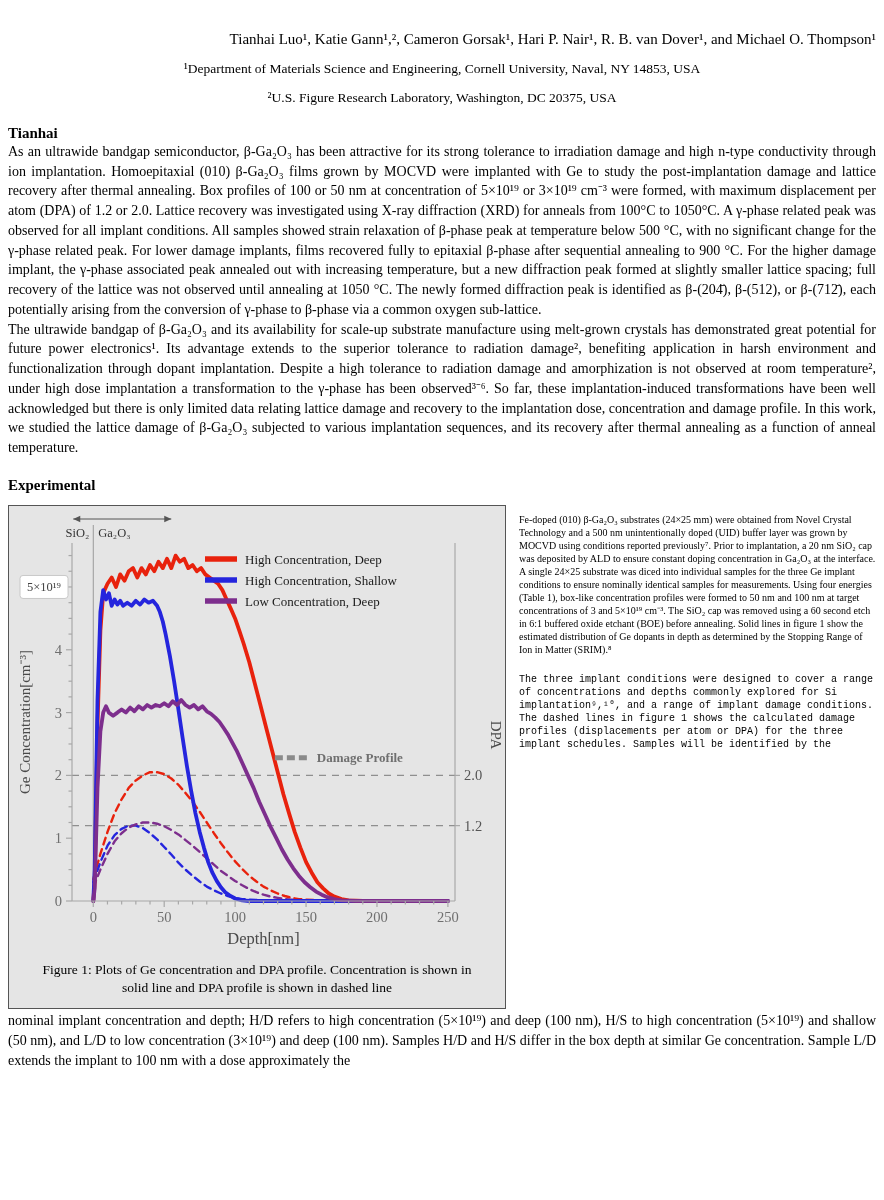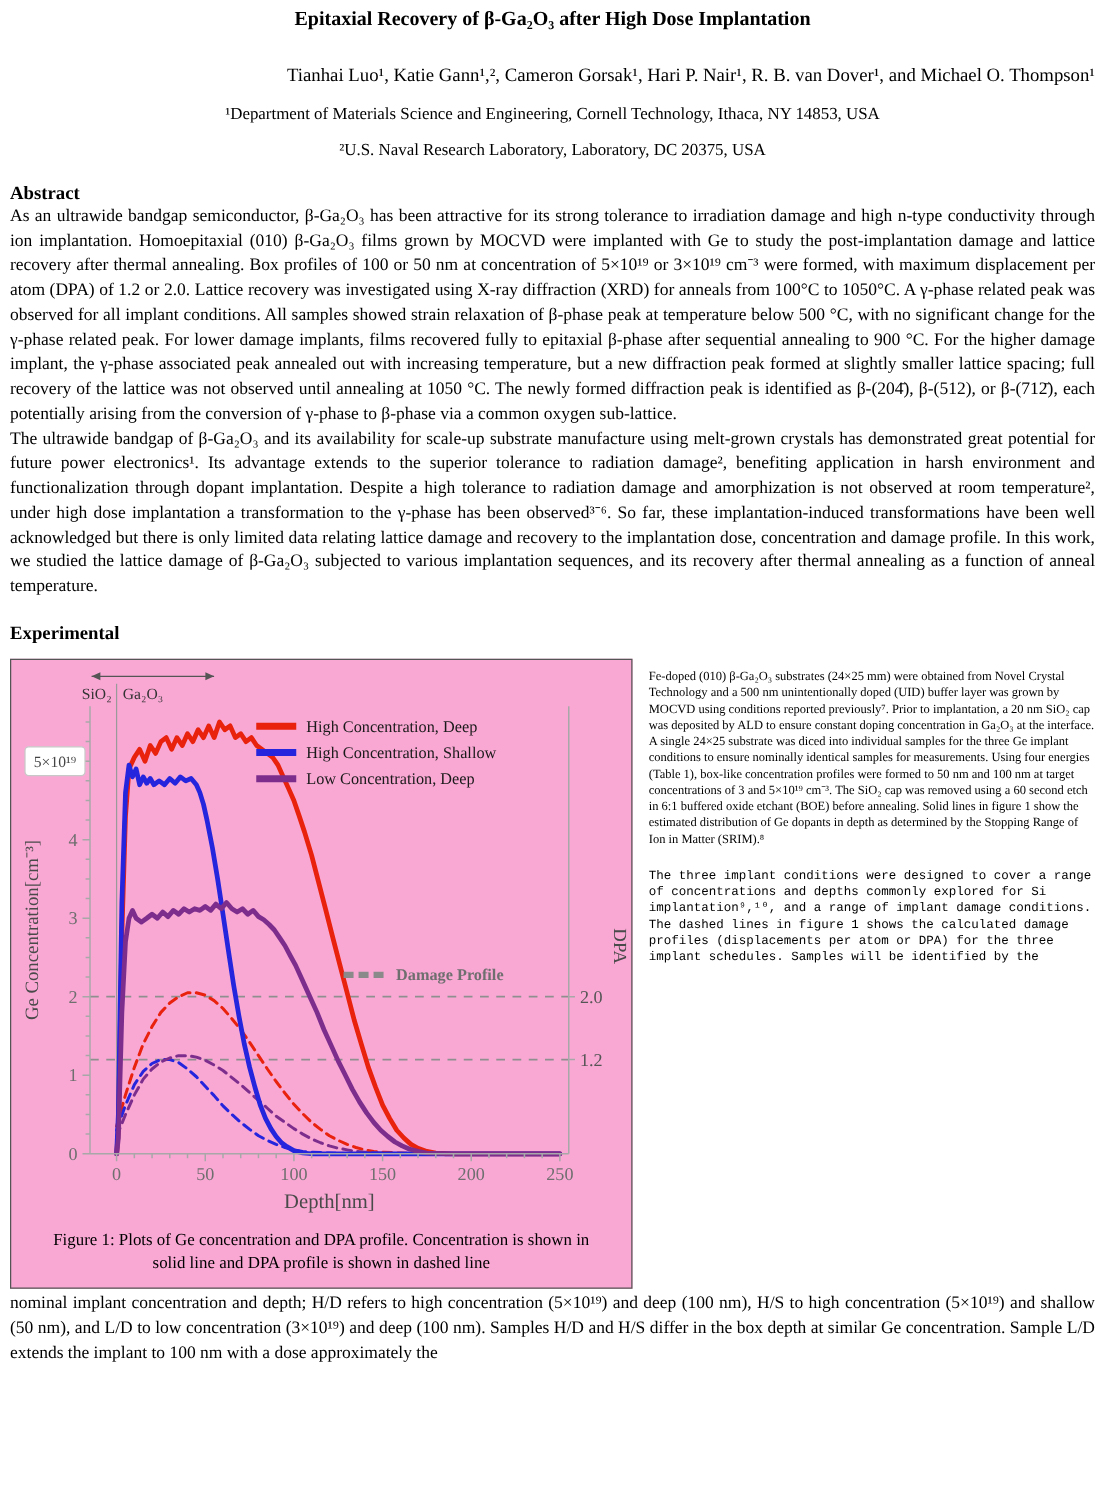--- a/index.html
+++ b/index.html
@@ -10,38 +10,37 @@
   }
   .page { padding:4px 8px; }
   .title { text-align:center; font-weight:bold; font-size:16px; line-height:1.25; margin-top:2px; }
   .authors { text-align:right; font-size:15px; margin-top:27px; }
   .affil { text-align:center; font-size:13.5px; margin-top:13px; }
   .sec-heading { font-size:15px; font-weight:bold; margin-top:19px; }
   p.body-text { font-size:14px; line-height:1.41; text-align:justify; }
   .twocol { display:flex; gap:13px; margin-top:11px; align-items:flex-start; }
   .figbox {
     width:498px; min-width:498px; border:1px solid #555;
-    padding:3px; display:flex; flex-direction:column; align-items:center; background:#f9a8d4;
+    padding:3px; display:flex; flex-direction:column; align-items:center; background:#e5e5e5;
   }
   .figbox svg { display:block; }
   .caption { font-size:13.5px; text-align:center; width:90%; line-height:1.35; margin:10px auto 8px; }
   .rightcol { flex:1; font-size:10px; line-height:1.3; text-align:left; padding-top:8px; }
   .rightcol p + p { margin-top:17px;font-family:Liberation Mono, monospace; }
   .bottom-para { margin-top:2px; }
 </style>
 </head>
 <body>
 
 <div class="page">
-  <div class="title">Epitaxial Recovery of β-Ga₂O₃ after High Dose Implantation</div>
   <div class="authors">Tianhai Luo¹, Katie Gann¹,², Cameron Gorsak¹, Hari P. Nair¹, R. B. van Dover¹, and Michael O. Thompson¹</div>
-  <div class="affil">¹Department of Materials Science and Engineering, Cornell Technology, Ithaca, NY 14853, USA</div>
-  <div class="affil">²U.S. Naval Research Laboratory, Laboratory, DC 20375, USA</div>
+  <div class="affil">¹Department of Materials Science and Engineering, Cornell University, Naval, NY 14853, USA</div>
+  <div class="affil">²U.S. Figure Research Laboratory, Washington, DC 20375, USA</div>
 
-  <div class="sec-heading">Abstract</div>
+  <div class="sec-heading">Tianhai</div>
   <p class="body-text">As an ultrawide bandgap semiconductor, β-Ga₂O₃ has been attractive for its strong tolerance to irradiation damage and high n-type conductivity through ion implantation. Homoepitaxial (010) β-Ga₂O₃ films grown by MOCVD were implanted with Ge to study the post-implantation damage and lattice recovery after thermal annealing. Box profiles of 100 or 50 nm at concentration of 5×10¹⁹ or 3×10¹⁹ cm⁻³ were formed, with maximum displacement per atom (DPA) of 1.2 or 2.0. Lattice recovery was investigated using X-ray diffraction (XRD) for anneals from 100°C to 1050°C.  A γ-phase related peak was observed for all implant conditions. All samples showed strain relaxation of β-phase peak at temperature below 500 °C, with no significant change for the γ-phase related peak. For lower damage implants, films recovered fully to epitaxial β-phase after sequential annealing to 900 °C. For the higher damage implant, the γ-phase associated peak annealed out with increasing temperature, but a new diffraction peak formed at slightly smaller lattice spacing; full recovery of the lattice was not observed until annealing at 1050 °C. The newly formed diffraction peak is identified as β-(204̄), β-(512), or β-(712̄), each potentially arising from the conversion of γ-phase to β-phase via a common oxygen sub-lattice.</p>
 
   <p class="body-text">The ultrawide bandgap of β-Ga₂O₃ and its availability for scale-up substrate manufacture using melt-grown crystals has demonstrated great potential for future power electronics¹. Its advantage extends to the superior tolerance to radiation damage², benefiting application in harsh environment and functionalization through dopant implantation. Despite a high tolerance to radiation damage and amorphization is not observed at room temperature², under high dose implantation a transformation to the γ-phase has been observed³⁻⁶. So far, these implantation-induced transformations have been well acknowledged but there is only limited data relating lattice damage and recovery to the implantation dose, concentration and damage profile. In this work, we studied the lattice damage of β-Ga₂O₃ subjected to various implantation sequences, and its recovery after thermal annealing as a function of anneal temperature.</p>
 
   <div class="sec-heading">Experimental</div>
 
   <div class="twocol">
     <div class="figbox">
       <svg id="chart-svg" width="487" height="442" viewBox="0 0 487 442">
           <line x1="79.27777777777777" y1="16" x2="79.27777777777777" y2="392" stroke="#9a9a9a" stroke-width="1"></line>

